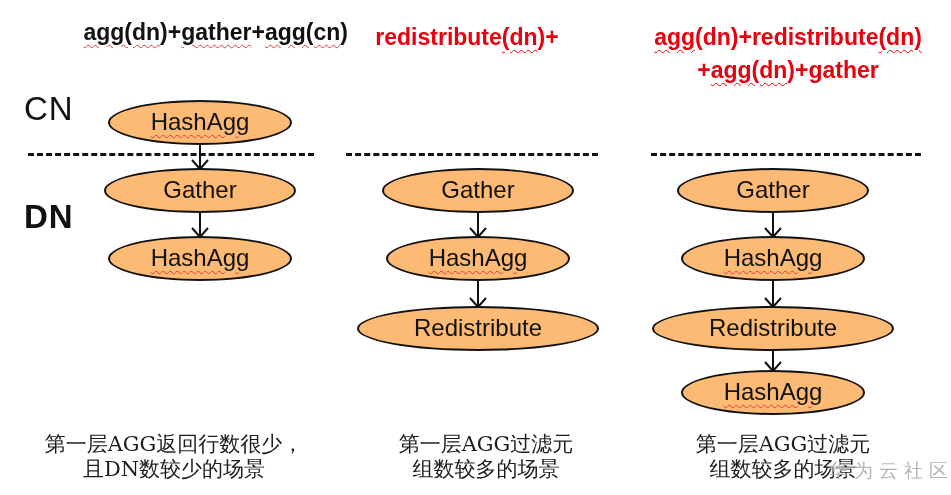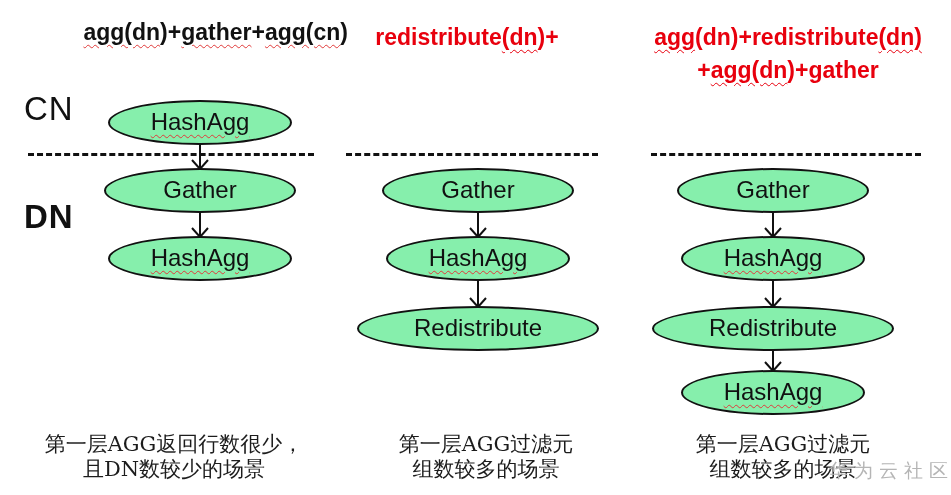--- a/index.html
+++ b/index.html
@@ -43,21 +43,21 @@
     text-decoration: underline;
     text-decoration-style: wavy;
     text-decoration-color: #e8000d;
     text-decoration-thickness: 1px;
     text-underline-offset: 4px;
   }
   .node {
     position: absolute;
     border: 2px solid #111111;
     border-radius: 50%;
-    background: #86efac;
+    background: #fdba74;
     display: flex;
     align-items: center;
     justify-content: center;
     box-sizing: border-box;
   }
   .node .node-label {
     font-size: 24px;
     color: #111111;
     white-space: nowrap;
   }

